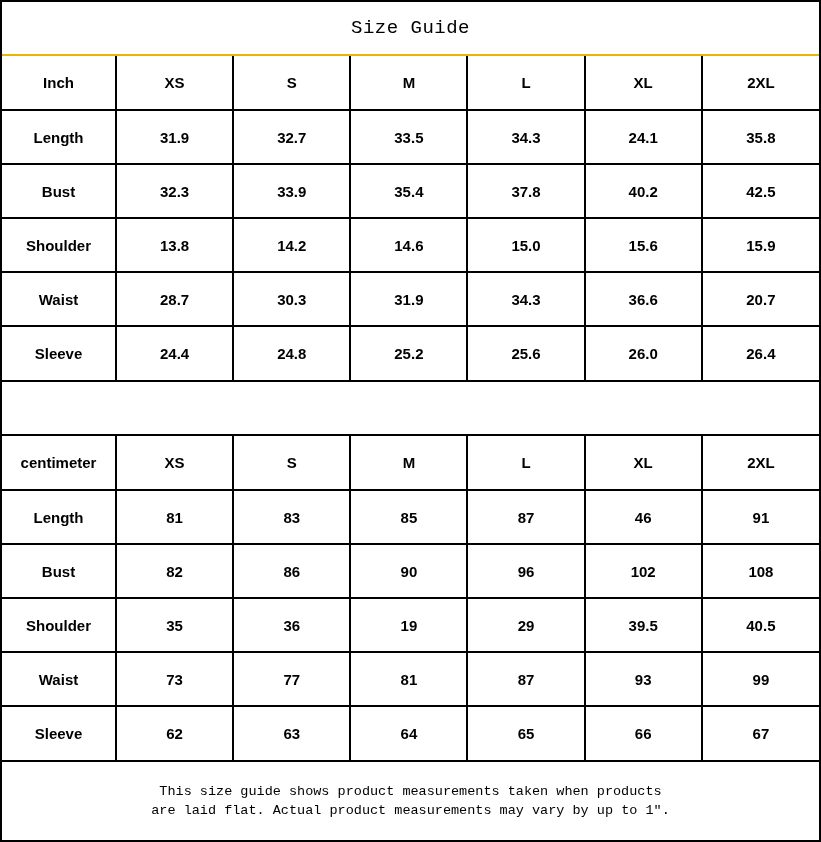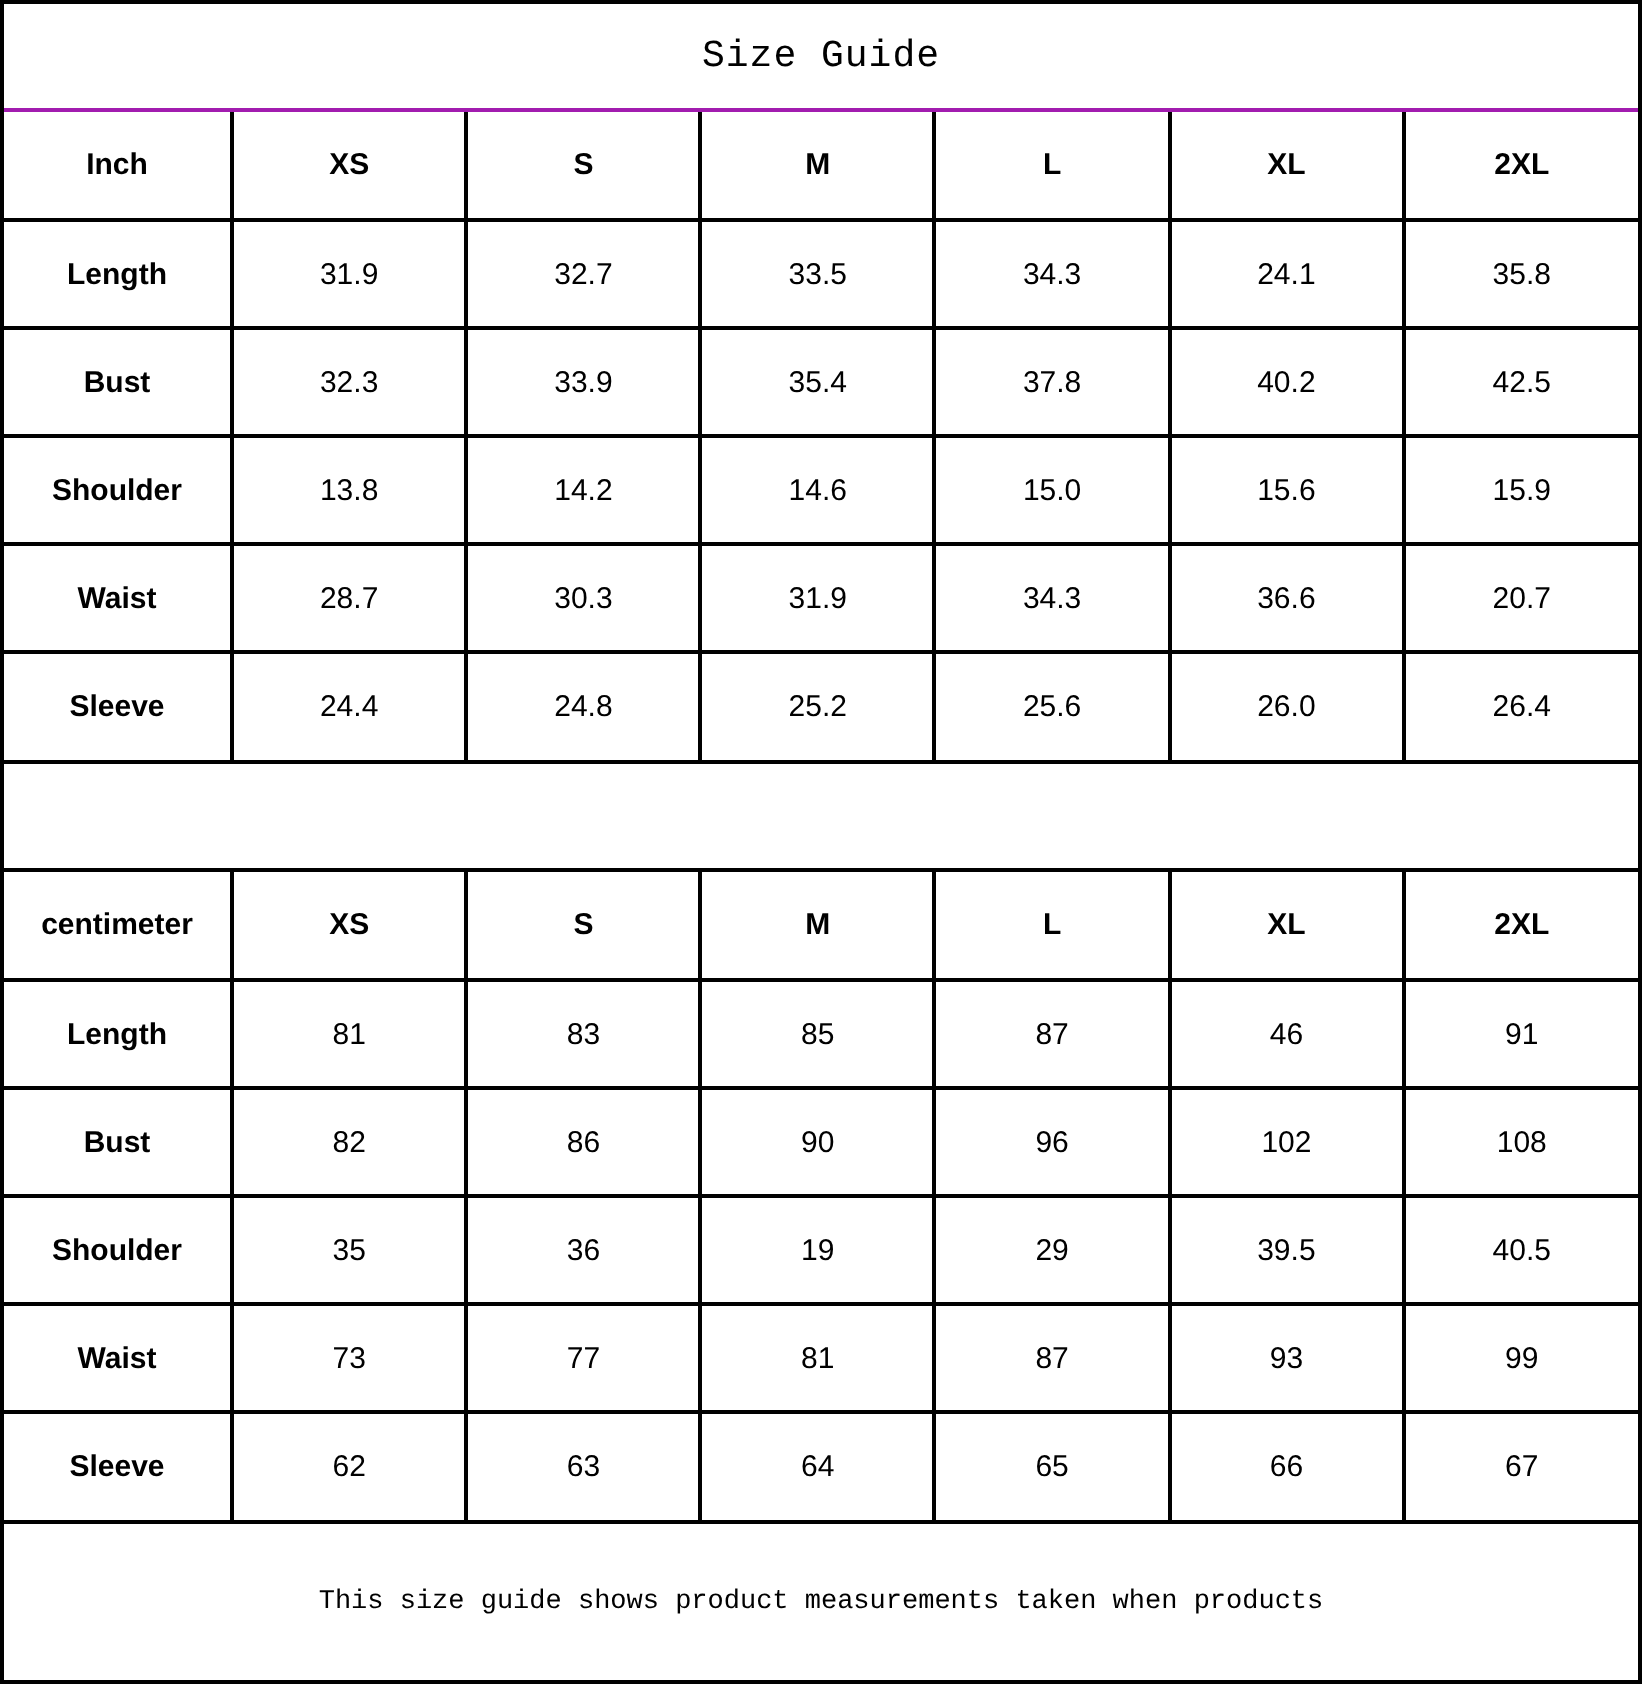--- a/index.html
+++ b/index.html
@@ -14,21 +14,21 @@
     display: flex;
     flex-direction: column;
     overflow: hidden;
     font-family: "Liberation Sans", sans-serif;
   }
 
   .title-row {
     flex: none;
     height: 54px;
     box-sizing: border-box;
-    border-bottom: 2px solid #a21caf;
+    border-bottom: 2px solid #eab308;
     display: flex;
     align-items: center;
     justify-content: center;
     font-family: "Liberation Mono", "DejaVu Sans Mono", monospace;
     font-size: 19px;
     letter-spacing: 0.5px;
     color: #000000;
   }
 
   table.size-table {
@@ -47,21 +47,21 @@
     padding: 0;
     text-align: center;
     vertical-align: middle;
     font-size: 15px;
     color: #000000;
   }
 
   table.size-table tr > *:first-child { width: 114px; }
 
   table.size-table th { font-weight: bold; }
-  table.size-table td { font-weight: normal; }
+  table.size-table td { font-weight: bold; }
 
   .spacer {
     flex: none;
     height: 56px;
     box-sizing: border-box;
     border-top: 2px solid #000000;
     border-bottom: 2px solid #000000;
     background: #ffffff;
   }
 
@@ -206,15 +206,16 @@
           <td>64</td>
           <td>65</td>
           <td>66</td>
           <td>67</td>
         </tr>
       </tbody>
     </table>
 
   <div class="footer">
     <div>This size guide shows product measurements taken when products</div>
+    <div>are laid flat. Actual product measurements may vary by up to 1″.</div>
   </div>
 
 </div>
 
 </body></html>

